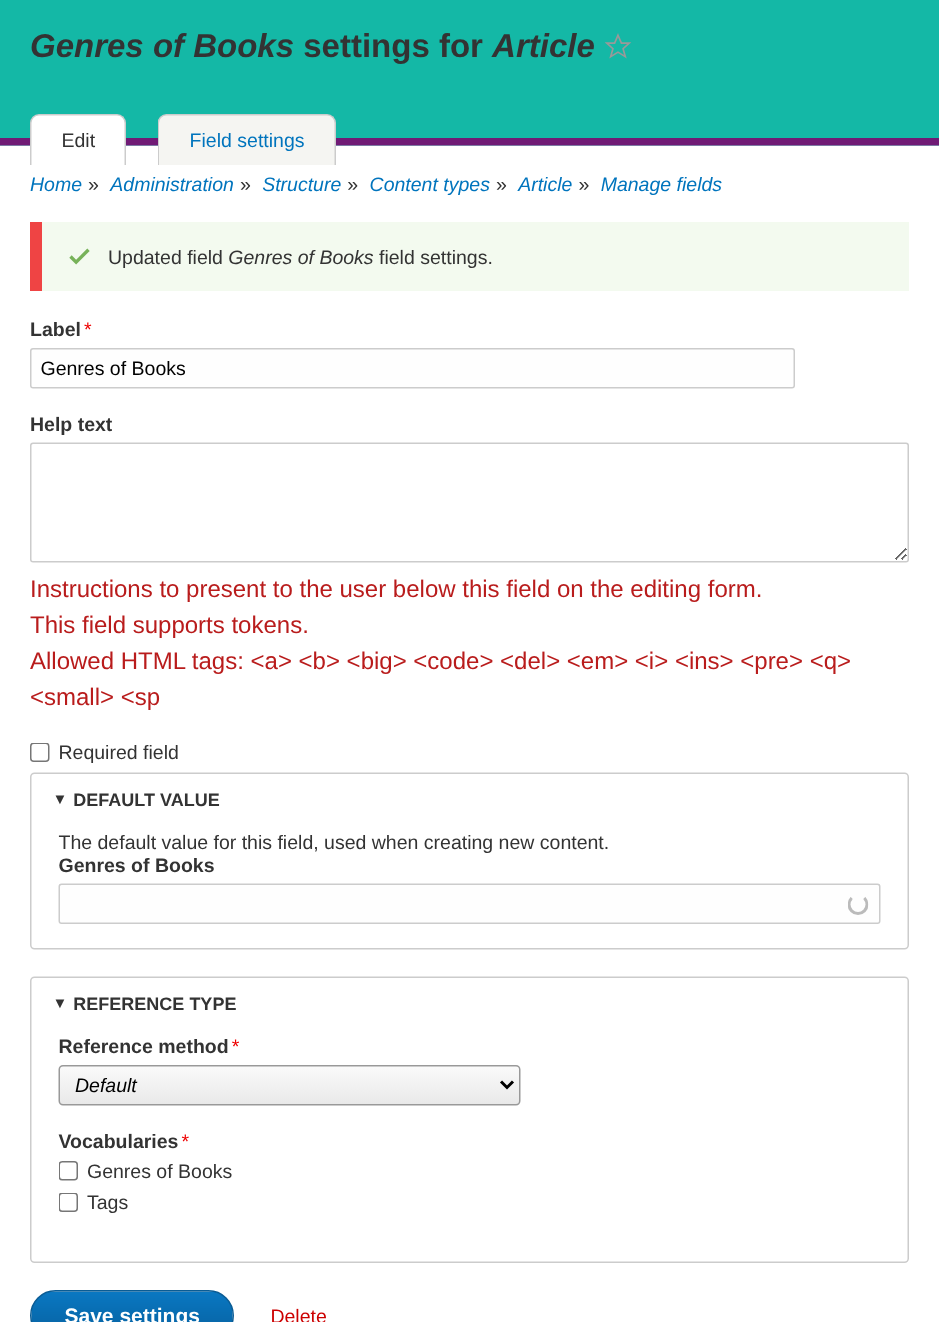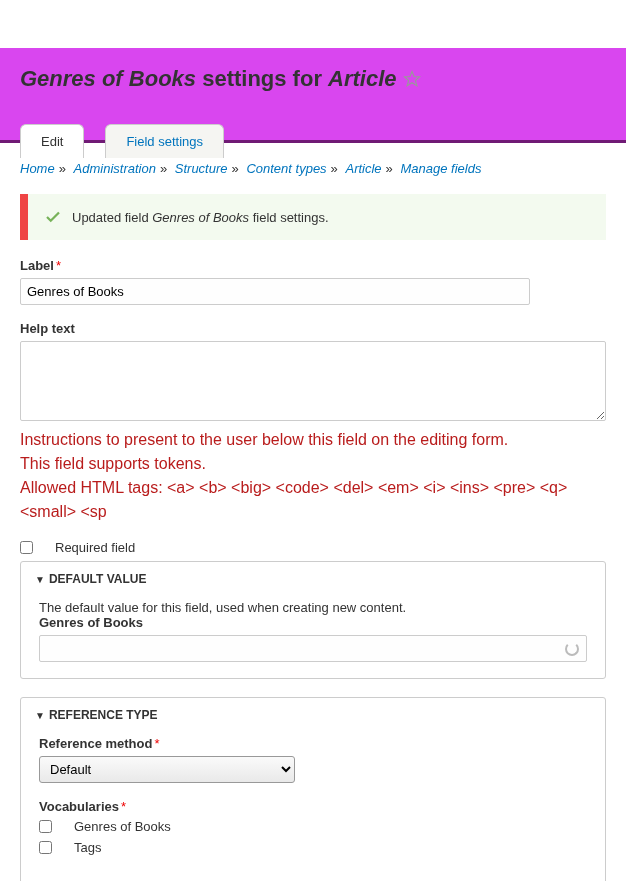--- a/index.html
+++ b/index.html
@@ -1,47 +1,47 @@
 <!DOCTYPE html>
 <html><head>
 <meta charset="utf-8">
 <style>
 * { box-sizing: border-box; margin: 0; padding: 0; }
 body { font-family: "Lucida Grande", "Lucida Sans Unicode", Verdana, sans-serif; font-size: 13px; color: #333; background: #fff; }
-.header-bar { background: #d946ef; padding: 18px 20px 0 20px; border-bottom: 3px solid #701a75; margin-top: 48px; }
+.header-bar { background: #14b8a6; padding: 18px 20px 0 20px; border-bottom: 5px solid #701a75; }
 .page-title { font-size: 22px; font-weight: bold; color: #333; margin-bottom: 14px; display: flex; align-items: center; gap: 6px; }
 .page-title .italic { font-style: italic; }
 .star-icon { stroke: #999; fill: none; stroke-width: 1.5; }
 .tabs { display: flex; gap: 17px; position: relative; top: 18px; }
 .tab { padding: 9px 20px; background: #f5f5f2; border: 1px solid #ccc; border-bottom: none; border-radius: 6px 6px 0 0; margin-right: 4px; color: #0074bd; cursor: pointer; font-size: 13px; }
 .tab.active { background: #fff; color: #333; }
 .content { padding: 18px 20px; }
 .breadcrumb { color: #333; margin-bottom: 18px; font-size: 13px; }
 .breadcrumb a { color: #0074bd; text-decoration: none; font-style: italic; }
 .breadcrumb .sep { color: #333; margin: 0 4px; }
 .status-message { background: #f3faef; border-left: 8px solid #ef4444; padding: 14px 16px; margin-bottom: 18px; display: flex; align-items: center; gap: 10px; }
 .status-message .check { color: #77b259; flex-shrink: 0; }
 .status-message .italic { font-style: italic; }
 .form-item { margin-bottom: 16px; }
 .form-label { font-weight: bold; display: block; margin-bottom: 5px; color: #333; }
 .required-marker { color: #e00; font-weight: normal; margin-left: 2px; }
 .text-input { width: 510px; max-width: 100%; padding: 5px 6px; border: 1px solid #ccc; border-radius: 2px; font-size: 13px; background: #fefefe; }
 .textarea { width: 100%; height: 80px; padding: 6px; border: 1px solid #ccc; border-radius: 2px; font-size: 13px; resize: vertical; }
 .description { color: #b91c1c; font-size: 16px; line-height: 1.5; margin-top: 4px; }
-.checkbox-row { display: flex; align-items: center; gap: 22px; margin-bottom: 6px; }
+.checkbox-row { display: flex; align-items: center; gap: 6px; margin-bottom: 6px; }
 .checkbox-row input { margin: 0; }
 .fieldset { border: 1px solid #ccc; border-radius: 3px; margin-bottom: 18px; padding: 0; }
 .fieldset-legend { font-weight: bold; text-transform: uppercase; font-size: 12px; padding: 10px 14px; display: flex; align-items: center; gap: 4px; cursor: pointer; color: #333; }
 .fieldset-legend .arrow { font-size: 10px; }
 .fieldset-body { padding: 4px 18px 16px 18px; }
 .fieldset-desc { color: #333; }
 .autocomplete-wrap { position: relative; }
 .autocomplete-wrap input { width: 100%; padding-right: 28px; }
 .spinner-icon { position: absolute; right: 8px; top: 50%; transform: translateY(-50%); width: 14px; height: 14px; border: 2px solid #bbb; border-radius: 50%; border-top-color: transparent; }
-.select { width: 256px; padding: 4px 6px; border: 1px solid #999; border-radius: 3px; background: linear-gradient(#fafafa, #e9e9e9); font-size: 13px; }
+.select { width: 308px; padding: 4px 6px; border: 1px solid #999; border-radius: 3px; background: linear-gradient(#fafafa, #e9e9e9); font-size: 13px; font-style: italic; }
 .actions { display: flex; align-items: center; gap: 24px; margin-top: 10px; }
 .btn-primary { background: linear-gradient(#0a78c2, #06609e); color: #fff; border: 1px solid #0a5c95; border-radius: 18px; padding: 8px 22px; font-weight: bold; font-size: 14px; cursor: pointer; }
 .delete-link { color: #c00; text-decoration: underline; cursor: pointer; }
 </style>
 </head>
 <body>
 
 <div class="header-bar">
   <h1 class="page-title">
     <span>

